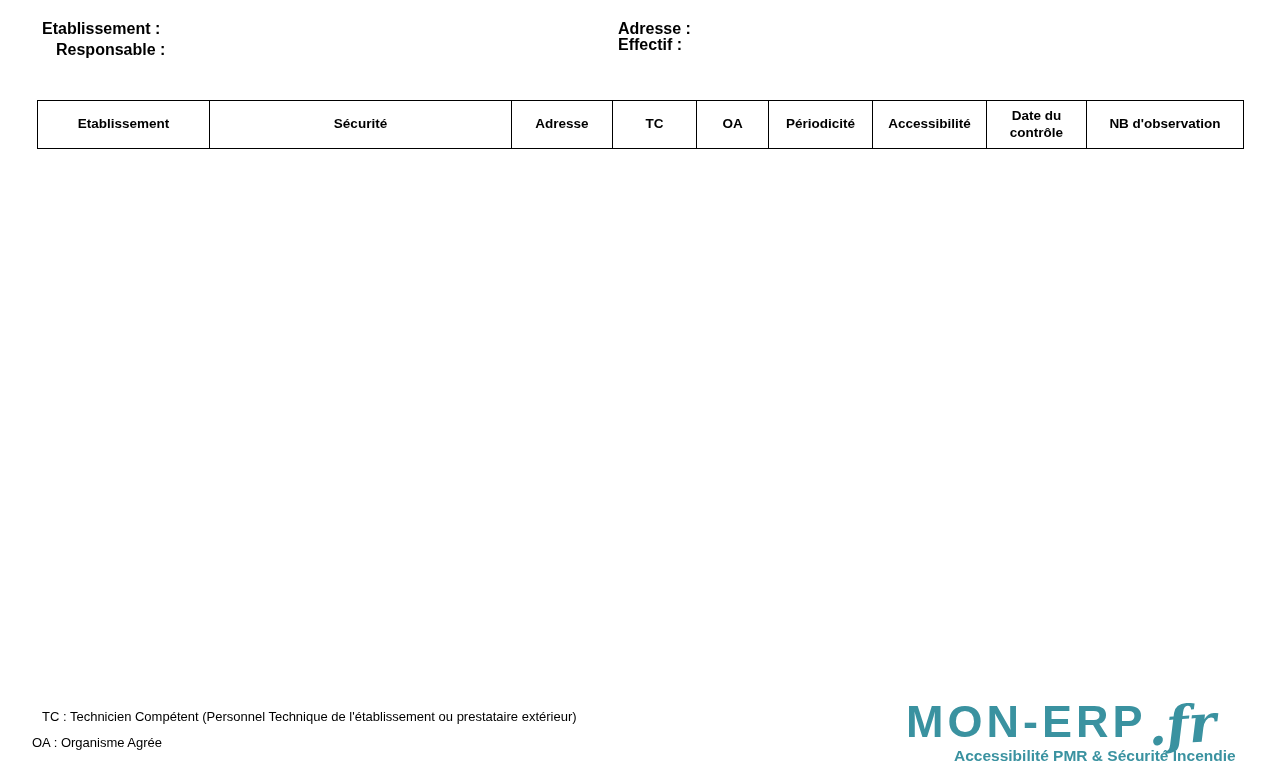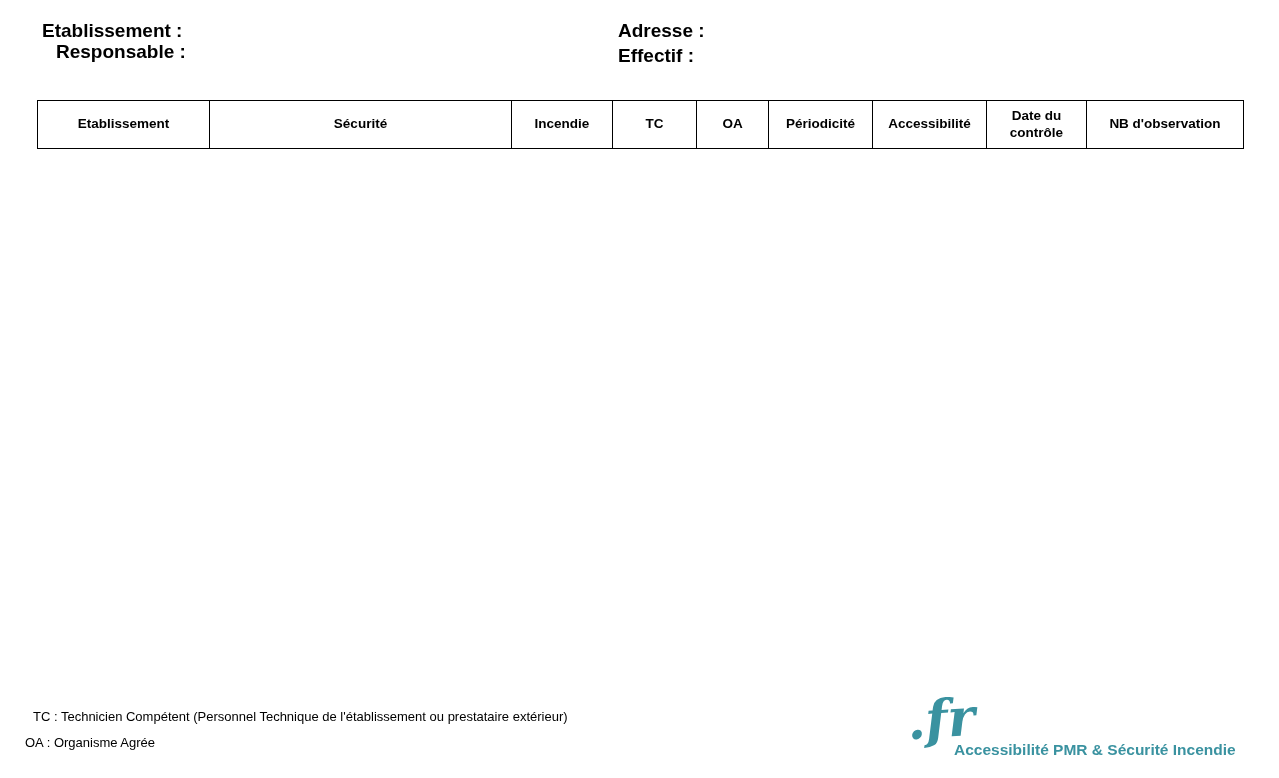--- a/index.html
+++ b/index.html
@@ -2,21 +2,21 @@
 <html style="--teal: #3A92A0; --link: #2B6BE2;"><head>
 <meta charset="utf-8">
 <style>
   :root { --teal:#3A92A0; --link:#2B6BE2; }
   * { margin:0; padding:0; box-sizing:border-box; }
   html,body { background:#fff; }
   body {
     width:1279px; height:778px; position:relative; overflow:hidden;
     font-family:"Liberation Sans", sans-serif; color:#000;
   }
-  .fld { position:absolute; font-weight:bold; font-size:19px; white-space:nowrap; }
+  .fld { position:absolute; font-weight:bold; font-size:16px; white-space:nowrap; }
   table {
     position:absolute; left:37px; top:100px; width:1206px;
     border-collapse:collapse; table-layout:fixed; font-size:13px;
   }
   th, td { border:1px solid #000; overflow:hidden; }
   th {
     font-weight:bold; text-align:center; vertical-align:middle;
     font-size:13.5px; padding:2px; line-height:1.25;
   }
   thead tr { height:48px; }
@@ -36,39 +36,39 @@
   .tagline { font-size:15.5px; font-weight:700; margin-top:3px; padding-left:48px; white-space:nowrap; }
 </style>
 </head>
 <body>
 
 <div>
 
   <span class="fld" style="left:42px; top:20px;">Etablissement :</span>
   <span class="fld" style="left:56px; top:41px;">Responsable :</span>
   <span class="fld" style="left:618px; top:20px;text-align:right;">Adresse :</span>
-  <span class="fld" style="left:618px; top:45px;">Effectif :</span>
+  <span class="fld" style="left:618px; top:36px;">Effectif :</span>
 
   <table>
     <colgroup>
       <col style="width:172px">
         <col style="width:302px">
         <col style="width:101px">
       <col style="width:84px">
         <col style="width:72px">
         <col style="width:104px">
       <col style="width:114px">
         <col style="width:100px">
         <col style="width:157px">
     </colgroup>
     <thead>
         <tr id="thead-row">
           <th>Etablissement</th>
           <th>Sécurité</th>
-          <th>Incendie</th>
+          <th>Adresse</th>
           <th>TC</th>
           <th>OA</th>
           <th>Périodicité</th>
           <th>Accessibilité</th>
           <th>Date du contrôle</th>
           <th>NB d'observation</th>
         </tr>
       </thead>
     <tbody id="tbody">
         <tr></tr>
@@ -90,23 +90,24 @@
         <tr></tr>
         <tr></tr>
         <tr></tr>
         <tr></tr>
         <tr></tr>
         <tr></tr>
         <tr></tr>
       </tbody>
   </table>
 
-  <div class="footnote" style="left:33px; top:709px;">TC : Technicien Compétent (Personnel Technique de l'établissement ou prestataire extérieur)</div>
-  <div class="footnote" style="left:25px; top:735px;">OA : Organisme Agrée</div>
+  <div class="footnote" style="left:42px; top:709px;">TC : Technicien Compétent (Personnel Technique de l'établissement ou prestataire extérieur)</div>
+  <div class="footnote" style="left:32px; top:735px;">OA : Organisme Agrée</div>
 
   <div class="logo">
     <div class="wordmark">
+      <span class="wm-main">MON-ERP</span>
       <span class="wm-fr">.fr</span>
     </div>
     <div class="tagline">Accessibilité PMR &amp; Sécurité Incendie</div>
   </div>
 
 </div>
 
 </body></html>

